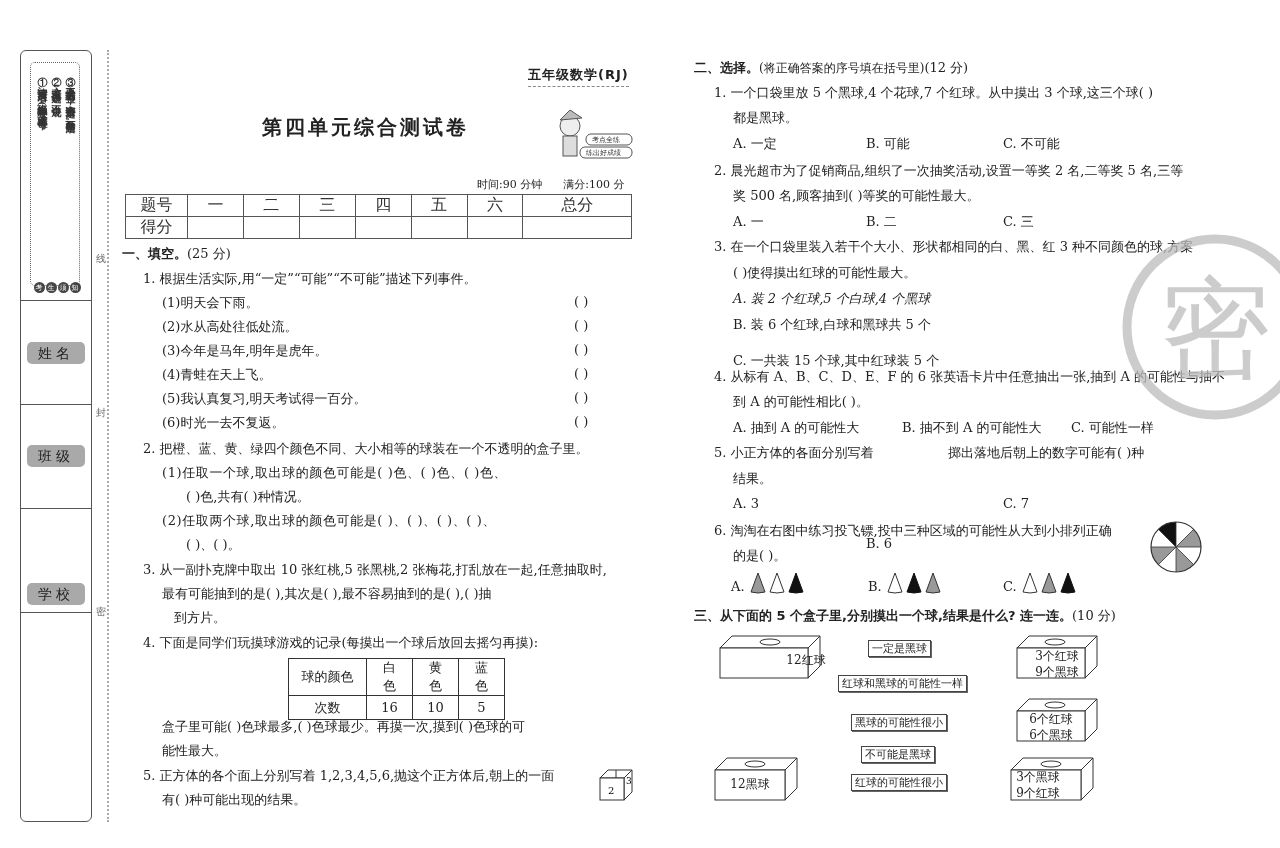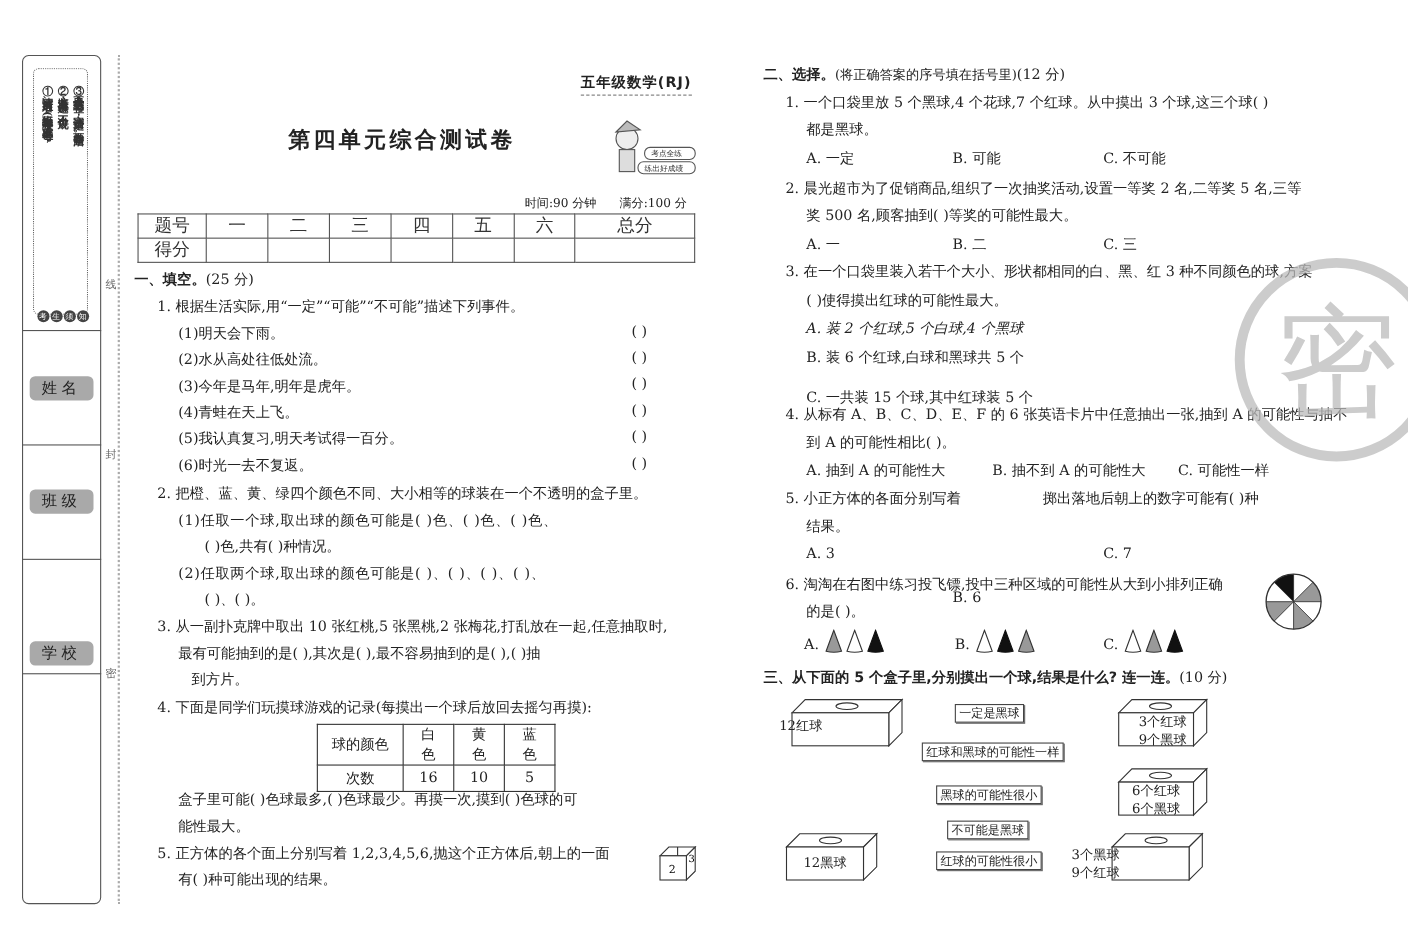--- a/index.html
+++ b/index.html
@@ -242,21 +242,21 @@
 <div class="abs sec" style="left:694px; top:607px;">
   <span>三、从下面的 5 个盒子里,分别摸出一个球,结果是什么? 连一连。</span><span class="pts">(10 分)</span>
 </div>
 
 <svg class="box" style="left:718px; top:634px;" width="106" height="46" viewBox="0 0 106 46">
   <polygon points="2,14 14,2 102,2 90,14" fill="#fff" stroke="#333"></polygon>
   <polygon points="90,14 102,2 102,32 90,44" fill="#fff" stroke="#333"></polygon>
   <rect x="2" y="14" width="88" height="30" fill="#fff" stroke="#333"></rect>
   <ellipse cx="52" cy="8" rx="10" ry="3" fill="none" stroke="#333"></ellipse>
 </svg>
-<div class="box-label" style="left:684px; top:652px; width:88px;">12红球</div>
+<div class="box-label" style="left:762px; top:652px; width:88px;">12红球</div>
 
 <svg class="box" style="left:713px; top:756px;" width="86" height="46" viewBox="0 0 86 46">
   <polygon points="2,14 14,2 84,2 72,14" fill="#fff" stroke="#333"></polygon>
   <polygon points="72,14 84,2 84,32 72,44" fill="#fff" stroke="#333"></polygon>
   <rect x="2" y="14" width="70" height="30" fill="#fff" stroke="#333"></rect>
   <ellipse cx="42" cy="8" rx="10" ry="3" fill="none" stroke="#333"></ellipse>
 </svg>
 <div class="box-label" style="left:715px; top:776px; width:70px;">12黑球</div>
 
 <div class="result-box" style="left:868px; top:640px;">一定是黑球</div>
@@ -286,21 +286,21 @@
   <div>6个红球</div>
   <div>6个黑球</div>
 </div>
 
 <svg class="box" style="left:1009px; top:756px;" width="86" height="46" viewBox="0 0 86 46">
   <polygon points="2,14 14,2 84,2 72,14" fill="#fff" stroke="#333"></polygon>
   <polygon points="72,14 84,2 84,32 72,44" fill="#fff" stroke="#333"></polygon>
   <rect x="2" y="14" width="70" height="30" fill="#fff" stroke="#333"></rect>
   <ellipse cx="42" cy="8" rx="10" ry="3" fill="none" stroke="#333"></ellipse>
 </svg>
-<div class="box-label" style="left:964px; top:769px; width:64px;">
+<div class="box-label" style="left:1006px; top:769px; width:64px;">
   <div>3个黑球</div>
   <div>9个红球</div>
 </div>
 
 <svg class="abs watermark" viewBox="0 0 190 190">
   <circle cx="95" cy="95" r="88" fill="none" stroke="#bbb" stroke-width="9" opacity="0.75"></circle>
   <text x="95" y="135" text-anchor="middle" font-size="110" fill="#bbb" opacity="0.75" font-family="DejaVu Sans, sans-serif">密</text>
 </svg>
 
 </body></html>

